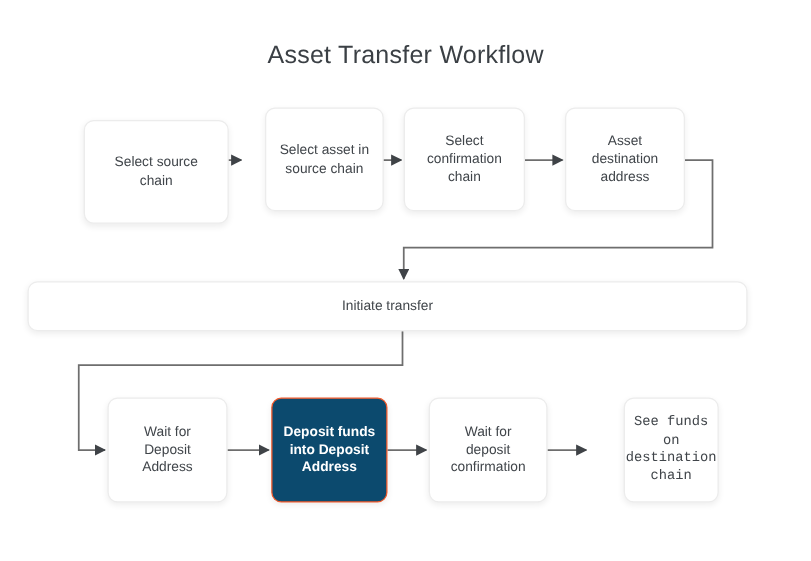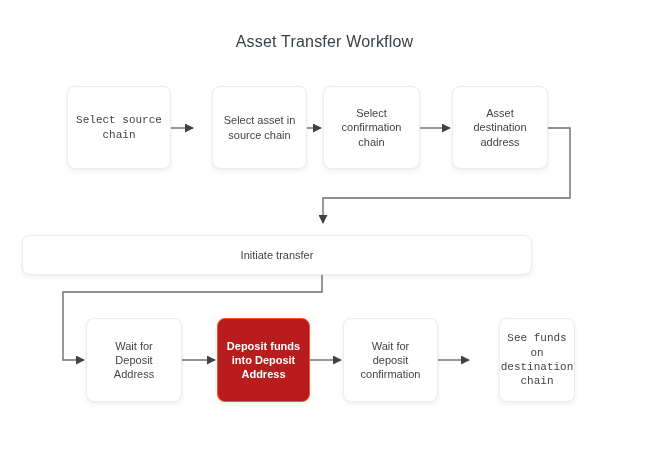--- a/index.html
+++ b/index.html
@@ -10,21 +10,21 @@
     background: #ffffff;
     font-family: "Liberation Sans", "DejaVu Sans", sans-serif;
     overflow: hidden;
   }
   .diagram-title {
     position: absolute;
     top: 33px;
     left: 0;
     width: 649px;
     text-align: center;
-    font-size: 16px;
+    font-size: 20px;
     font-weight: 400;
     color: #3b4045;
     letter-spacing: 0.2px;
   }
   .node {
     position: absolute;
     box-sizing: border-box;
     background: #ffffff;
     border: 1px solid #ececec;
     border-radius: 8px;
@@ -34,32 +34,32 @@
     justify-content: center;
     text-align: center;
     font-size: 11px;
     line-height: 1.3;
     color: #40454a;
     white-space: pre-line;
     padding: 4px;
     z-index: 2;
   }
   .node.highlight {
-    background: #b91c1c;
+    background: #0c4a6e;
     border-color: #f1592a;
     color: #ffffff;
     font-weight: 700;
   }
   
-  .n0 { left: 67px;  top: 86px;  width: 104px; height: 83px; font-family: Liberation Mono, monospace; }
+  .n0 { left: 67px;  top: 96px;  width: 116px; height: 83px; }
   .n1 { left: 195px; top: 86px;  width: 95px; height: 83px; margin-left: 17px; }
   .n2 { left: 323px; top: 86px;  width: 97px; height: 83px; }
   .n3 { left: 452px; top: 86px;  width: 96px; height: 83px; }
   
-  .n4 { left: 22px;  top: 235px; width: 510px; height: 40px; }
+  .n4 { left: 22px;  top: 225px; width: 576px; height: 40px; }
   
   .n5 { left: 86px;  top: 318px; width: 96px; height: 84px; }
   .n6 { left: 217px; top: 318px; width: 93px; height: 84px; }
   .n7 { left: 343px; top: 318px; width: 95px; height: 84px; }
   .n8 { left: 499px; top: 318px; width: 76px; height: 84px; font-family: Liberation Mono, monospace; }
 
   .connectors {
     position: absolute;
     top: 0; left: 0;
     width: 649px; height: 449px;

